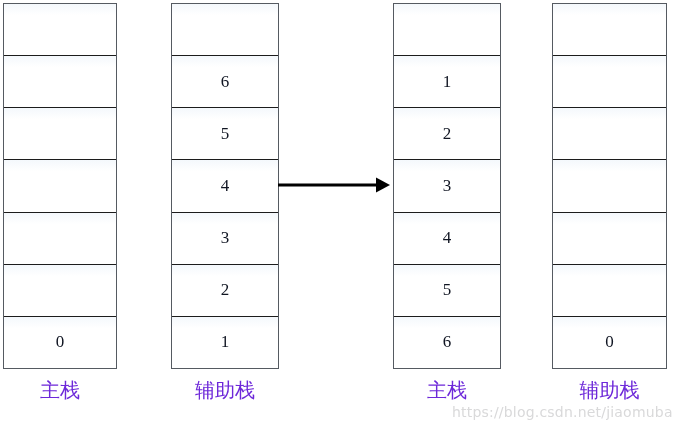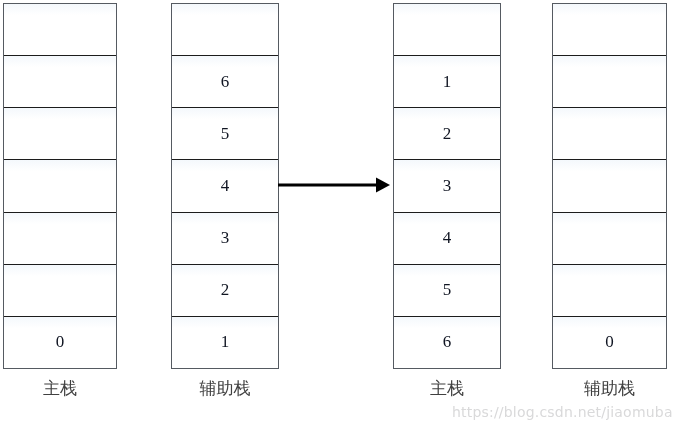--- a/index.html
+++ b/index.html
@@ -35,22 +35,22 @@
     color: #101522;
     background: linear-gradient(to bottom, #f4f8fc 0%, #ffffff 22%, #ffffff 100%);
   }
   .cell:last-child {
     border-bottom: none;
   }
   .stack-label {
     position: absolute;
     text-align: center;
     font-family: "DejaVu Sans", "Liberation Sans", sans-serif;
-    font-size: 17px;
-    color: #404040;
+    font-size: 20px;
+    color: #6d28d9;
     white-space: nowrap;
   }
   .arrow-wrap {
     position: absolute;
     pointer-events: none;
   }
   .watermark {
     position: absolute;
     font-family: "DejaVu Sans", "Liberation Sans", sans-serif;
     font-size: 14px;

